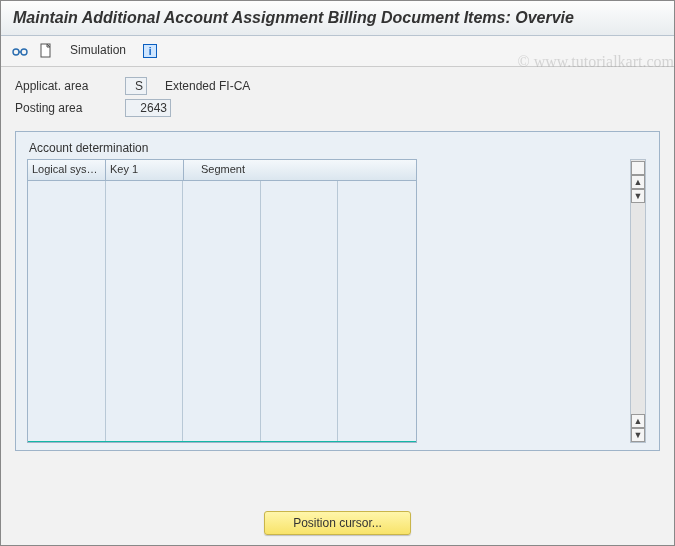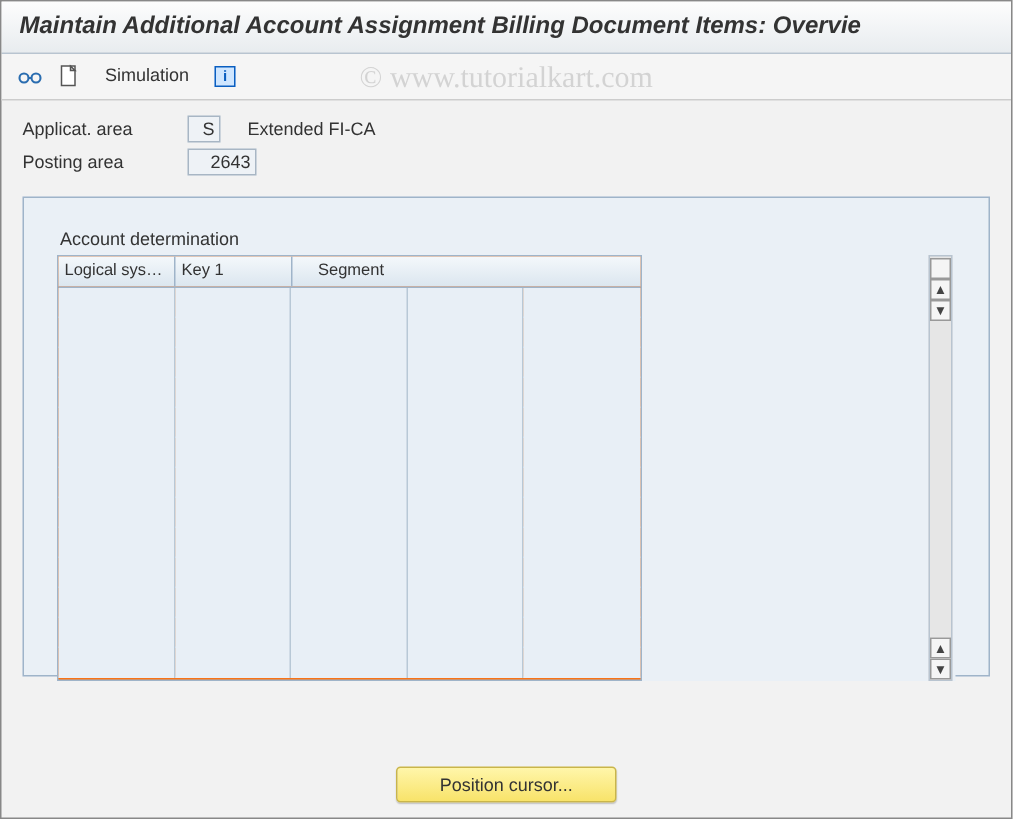--- a/index.html
+++ b/index.html
@@ -75,41 +75,41 @@
       font-size: 12px;
       color: #333;
       margin-right: 18px;
     }
     .field-input.short { width: 22px; }
     .field-desc { color: #333; }
     .panel {
       margin-top: 14px;
       border: 1px solid #9fb4c9;
       background: #eaf0f6;
-      padding: 16px;
+      padding: 5px;
       height: 320px;
       position: relative;
     }
     .panel-title {
       font-size: 12px;
       color: #333;
       background: #eaf0f6;
       padding: 4px 8px 4px 8px;
     }
     .table-wrap {
       display: flex;
       padding: 0 6px 6px 6px;
       height: 290px;
     }
     .table {
       border: 1px solid #9fb4c9;
       display: flex;
       flex-direction: column;
       width: 390px;
-      background: #f97316;
+      background: #14b8a6;
     }
     .thead {
       display: flex;
       background: linear-gradient(to bottom, #f4f8fb, #dbe6ef);
       border-bottom: 1px solid #9fb4c9;
     }
     .th {
       border-right: 1px solid #9fb4c9;
       padding: 3px 4px;
       font-size: 11px;
@@ -158,25 +158,25 @@
       border: 1px solid #c9b54a;
       border-radius: 3px;
       padding: 4px 28px;
       font-size: 12px;
       color: #333;
       cursor: pointer;
       box-shadow: 0 1px 1px rgba(0,0,0,0.2);
     }
     .watermark {
       position: absolute;
-      top: 40px;
+      top: 52px;
       left: 0;
       width: 100%;
-      text-align: center;
-      font-size: 20px;
+      text-align: right;
+      font-size: 16px;
       color: rgba(150,150,150,0.35);
       pointer-events: none;
       font-family: Georgia, serif;
     }
   </style>
 </head>
 <body>
 
 <div class="header">
   <div class="header-title">Maintain Additional Account Assignment Billing Document Items: Overvie</div>

